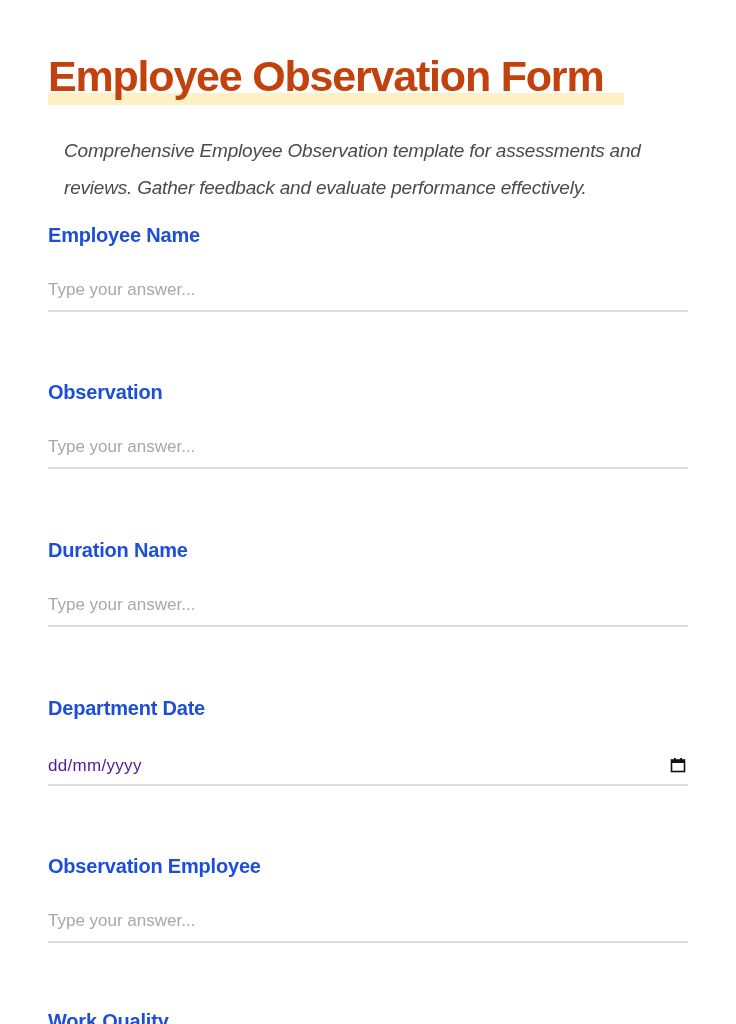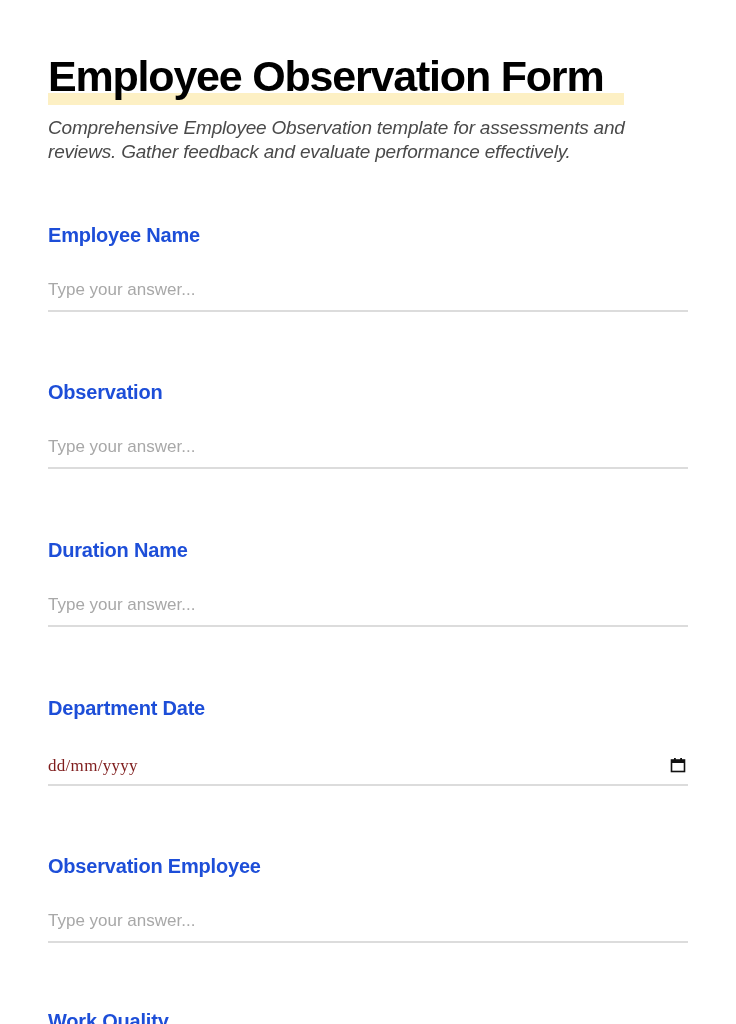--- a/index.html
+++ b/index.html
@@ -37,32 +37,32 @@
       z-index: 0;
     }
     .title {
       position: relative;
       z-index: 1;
       margin: 0;
       font-size: 43px;
       font-weight: 700;
       letter-spacing: -1.2px;
       line-height: 52px;
-      color: #000000;
+      color: #c2410c;
       white-space: nowrap;
     }
     .subtitle {
       position: absolute;
       top: 116px;
       left: 0;
       width: 640px;
-      margin: 0;
+      margin: 16px;
       font-style: italic;
       font-size: 19px;
-      line-height: 24px;
+      line-height: 37px;
       color: #4a4a4a;
       letter-spacing: -0.2px;
     }
     .field {
       position: absolute;
       left: 0;
       width: 640px;
     }
     .field-label {
       position: absolute;
@@ -101,23 +101,22 @@
       width: 640px;
       height: 43px;
       border-bottom: 2px solid #dcdcdc;
       box-sizing: border-box;
     }
     .date-text {
       position: absolute;
       left: 0;
       top: 13px;
       font-size: 17px;
-      color: #7f1d1d;
+      color: #4c1d95;
       letter-spacing: 0.3px;
-      font-family: Liberation Serif, serif;
     }
     .calendar-icon {
       position: absolute;
       right: 2px;
       top: 14px;
       width: 16px;
       height: 16px;
     }
   </style>
 </head>

